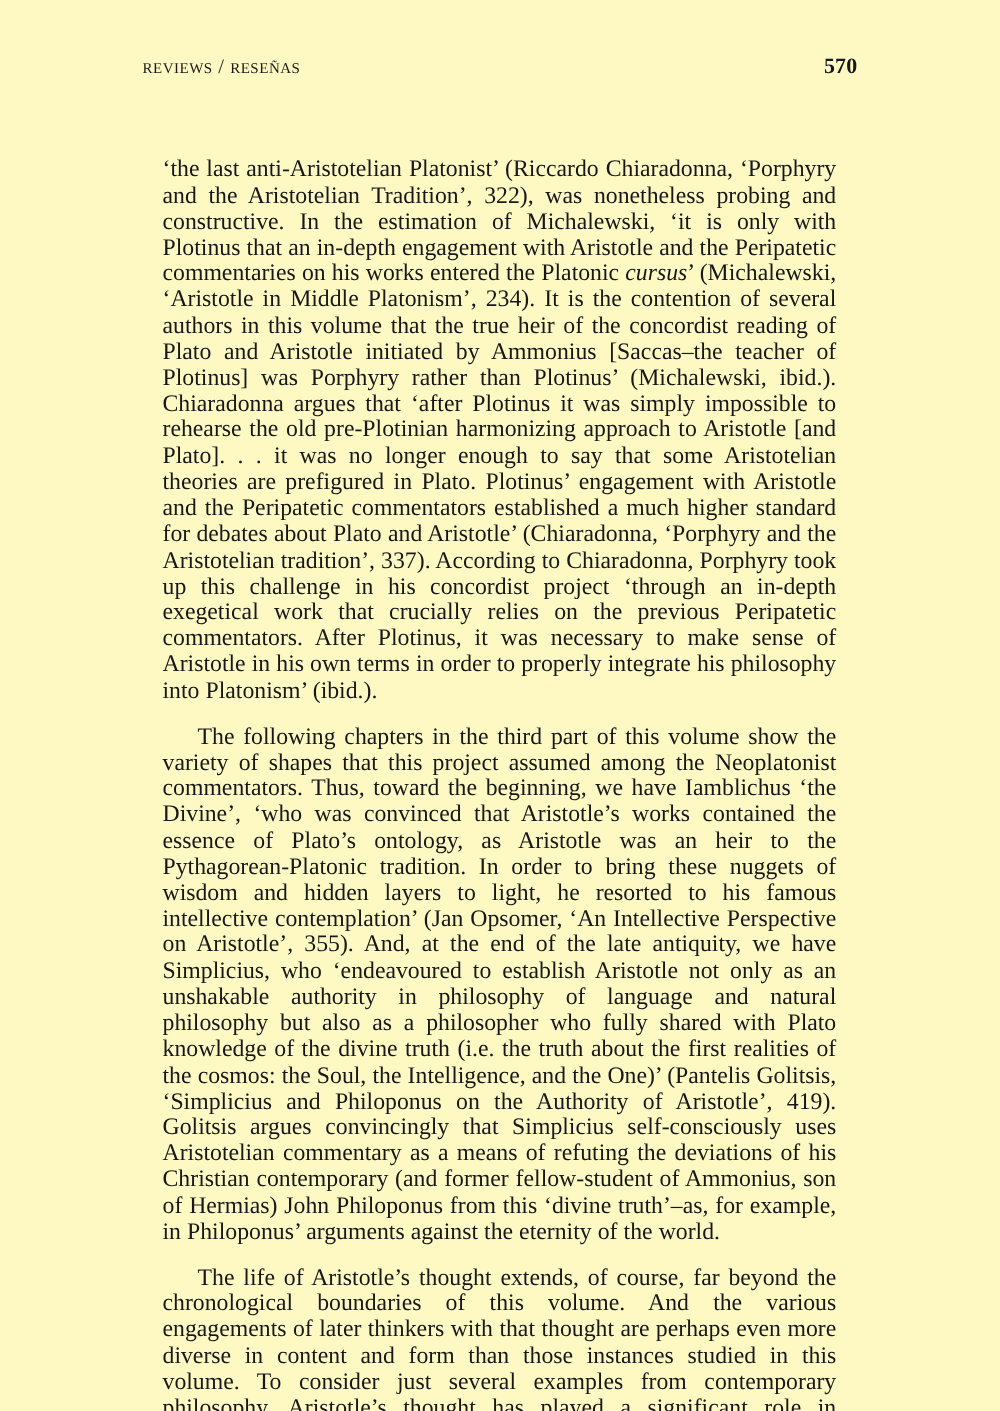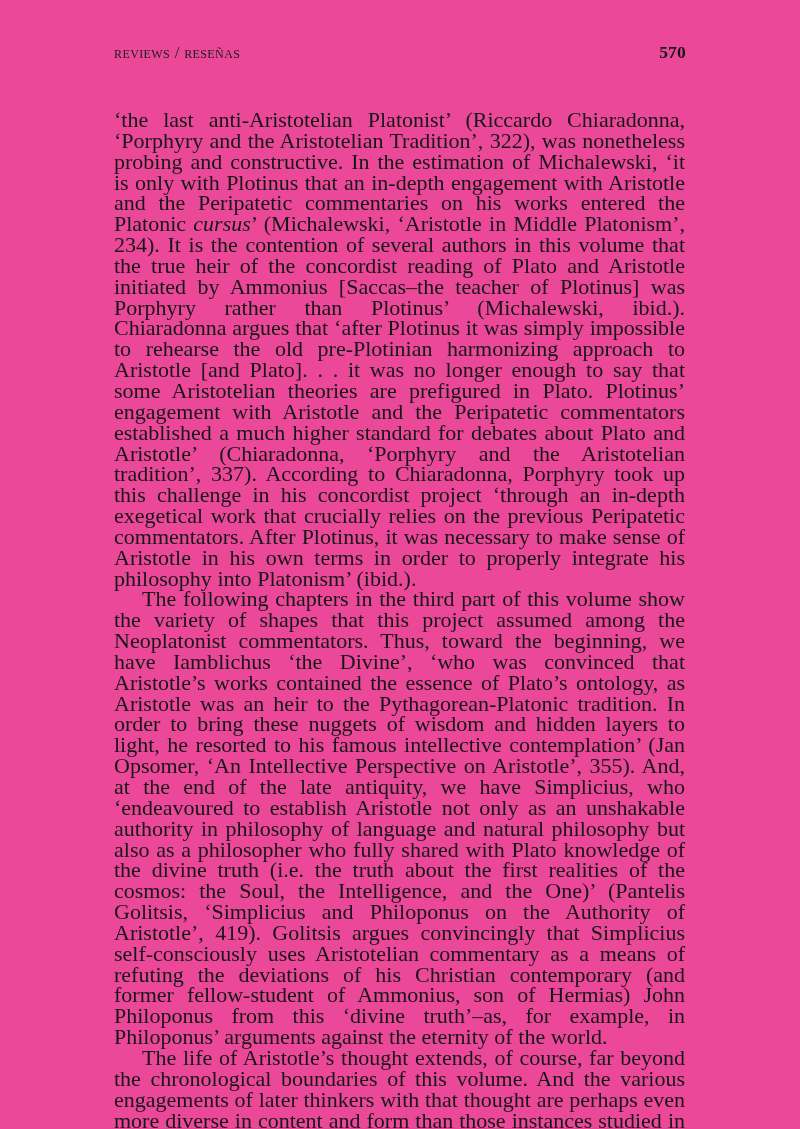--- a/index.html
+++ b/index.html
@@ -4,21 +4,21 @@
 <style>
   html, body {
     margin: 0;
     padding: 0;
     background: #ffffff;
   }
   .page {
     position: relative;
     width: 800px;
     height: 1129px;
-    background: #ec4899;
+    background: #fef9c3;
     overflow: hidden;
     font-family: "Liberation Serif", "DejaVu Serif", serif;
     color: #17171a;
   }
 
   
   .running-head {
     position: absolute;
     left: 114px;
     right: 114px;
@@ -46,22 +46,22 @@
   }
 
   
   .textblock {
     position: absolute;
     left: 114px;
     top: 110px;
     width: 571px;
   }
   .para {
-    margin: 0;
-    font-size: 22px;
+    margin: 16px;
+    font-size: 19px;
     line-height: 20.85px;
     text-align: justify;
     text-justify: inter-word;
     word-spacing: 0.1px;
     hyphens: none;
     color: #17171a;
   }
   .para.indent {
     text-indent: 28px;
   }

